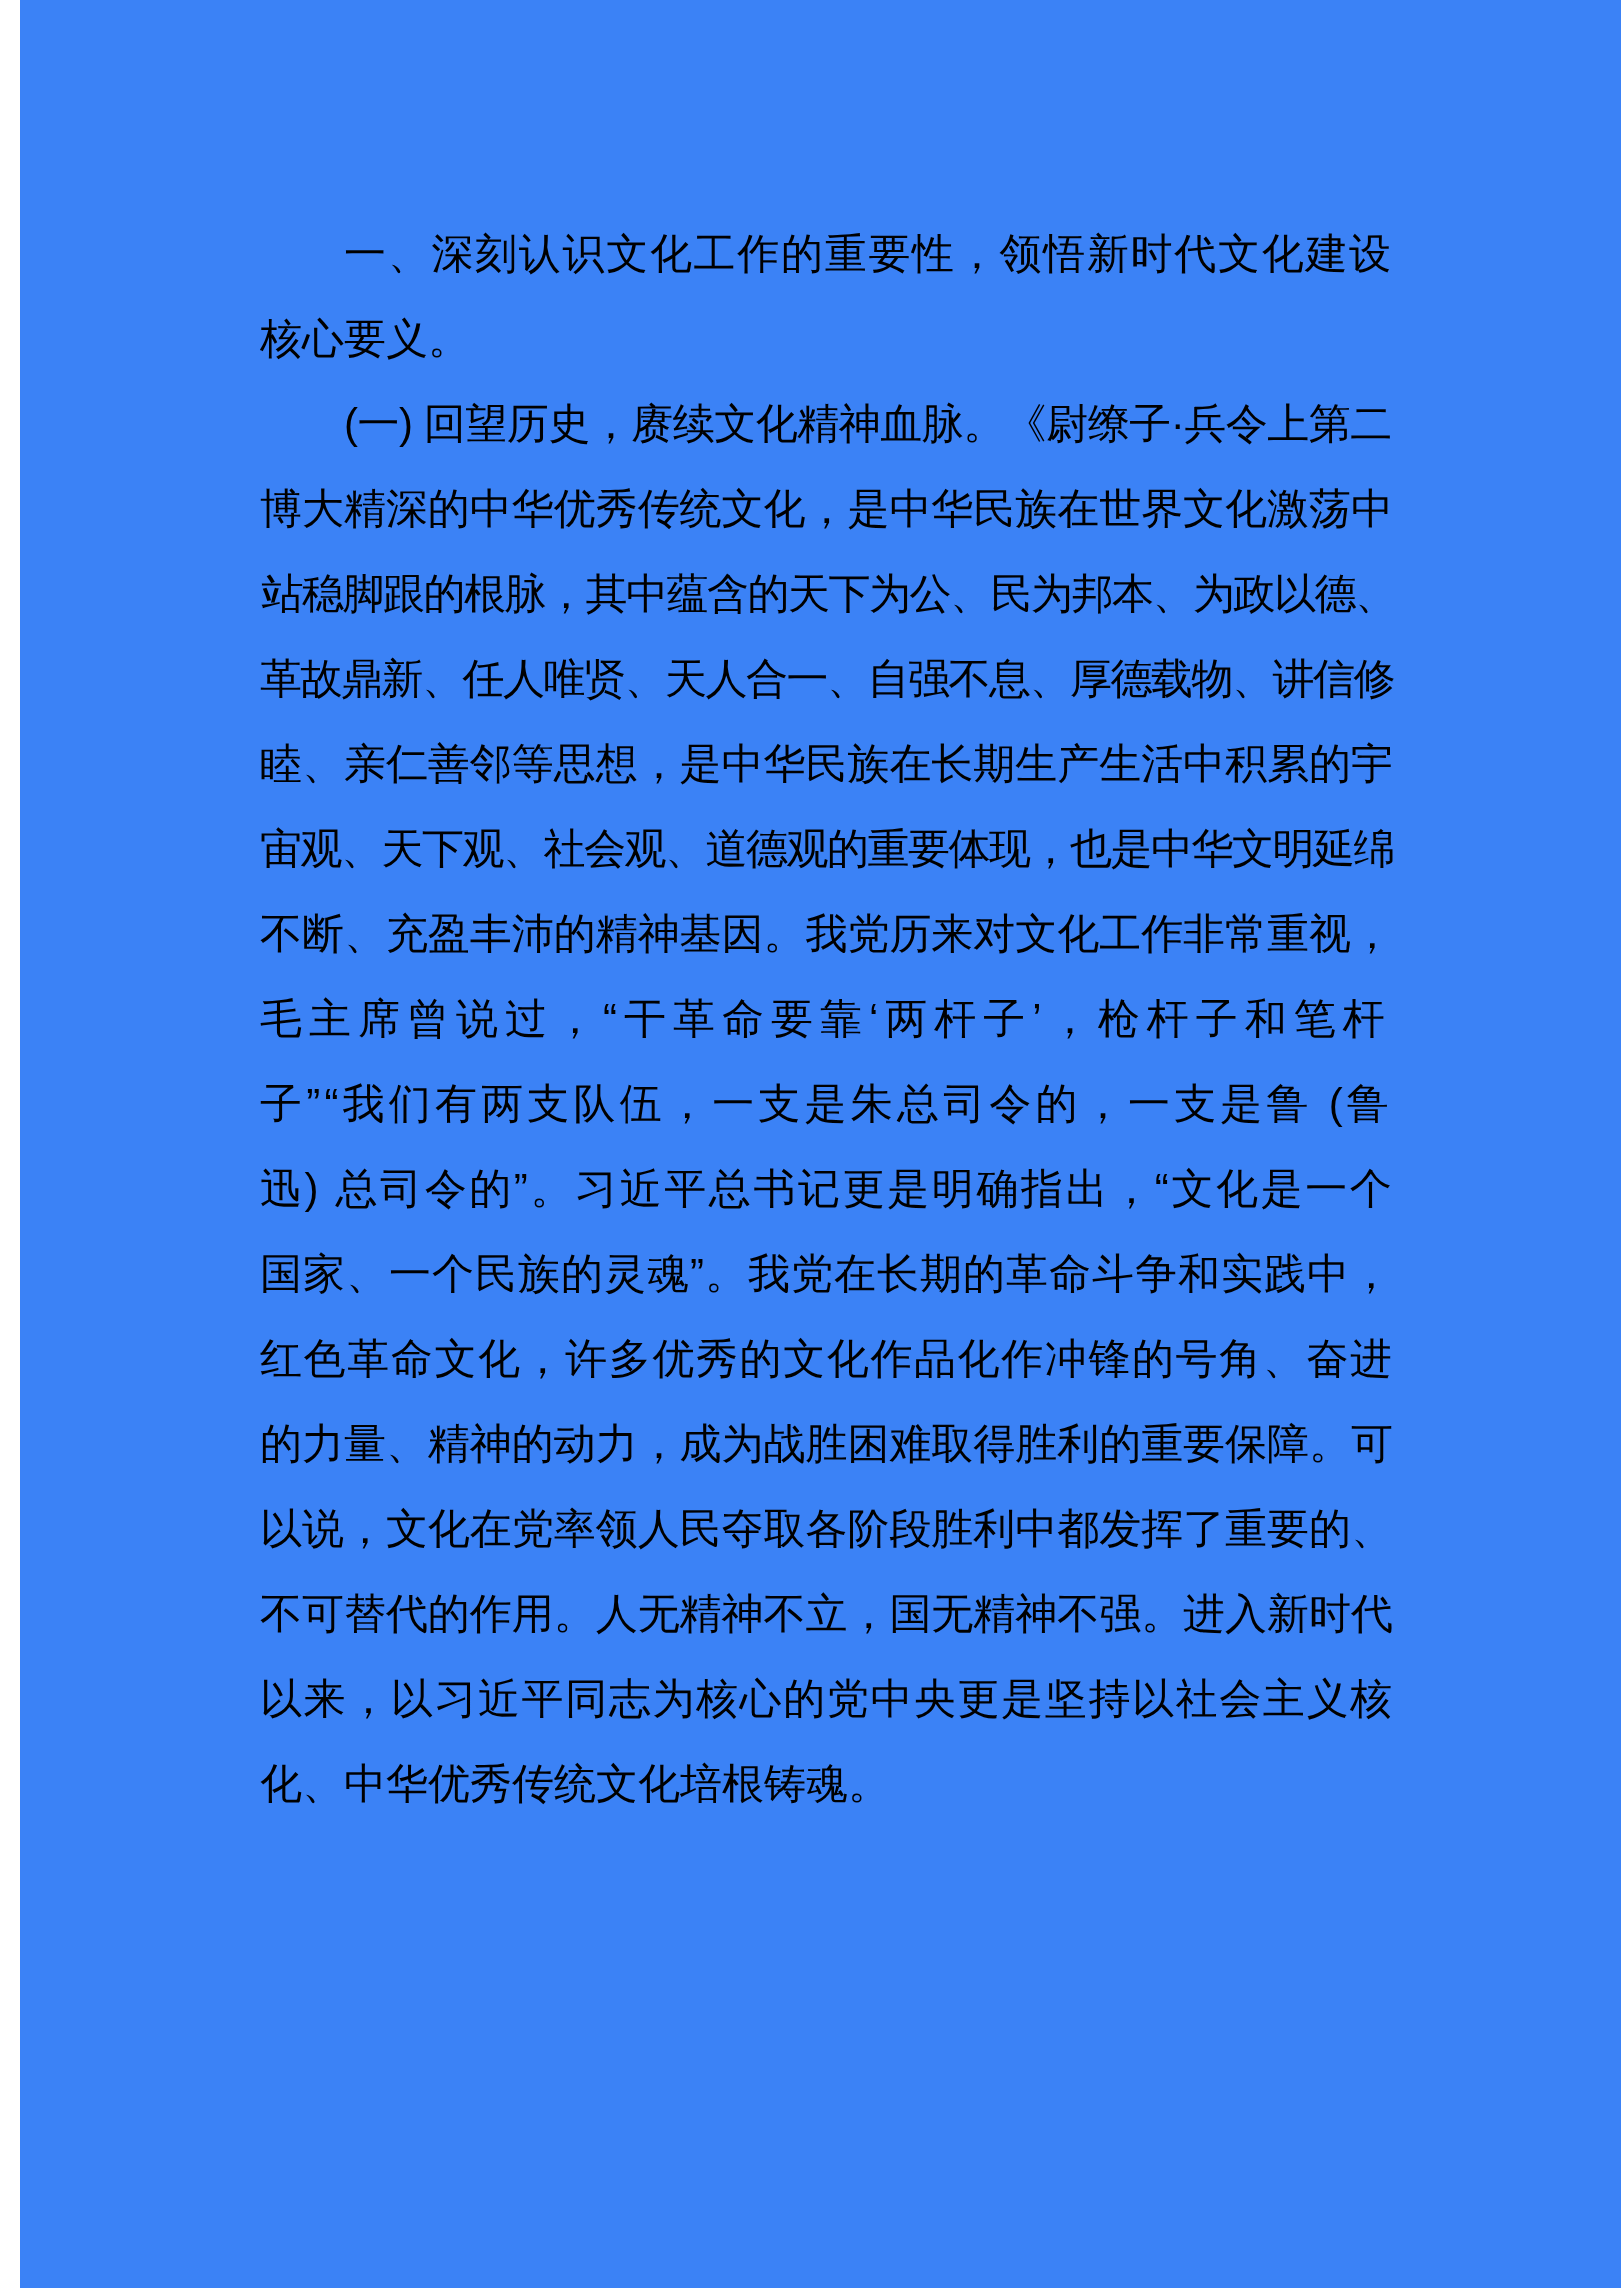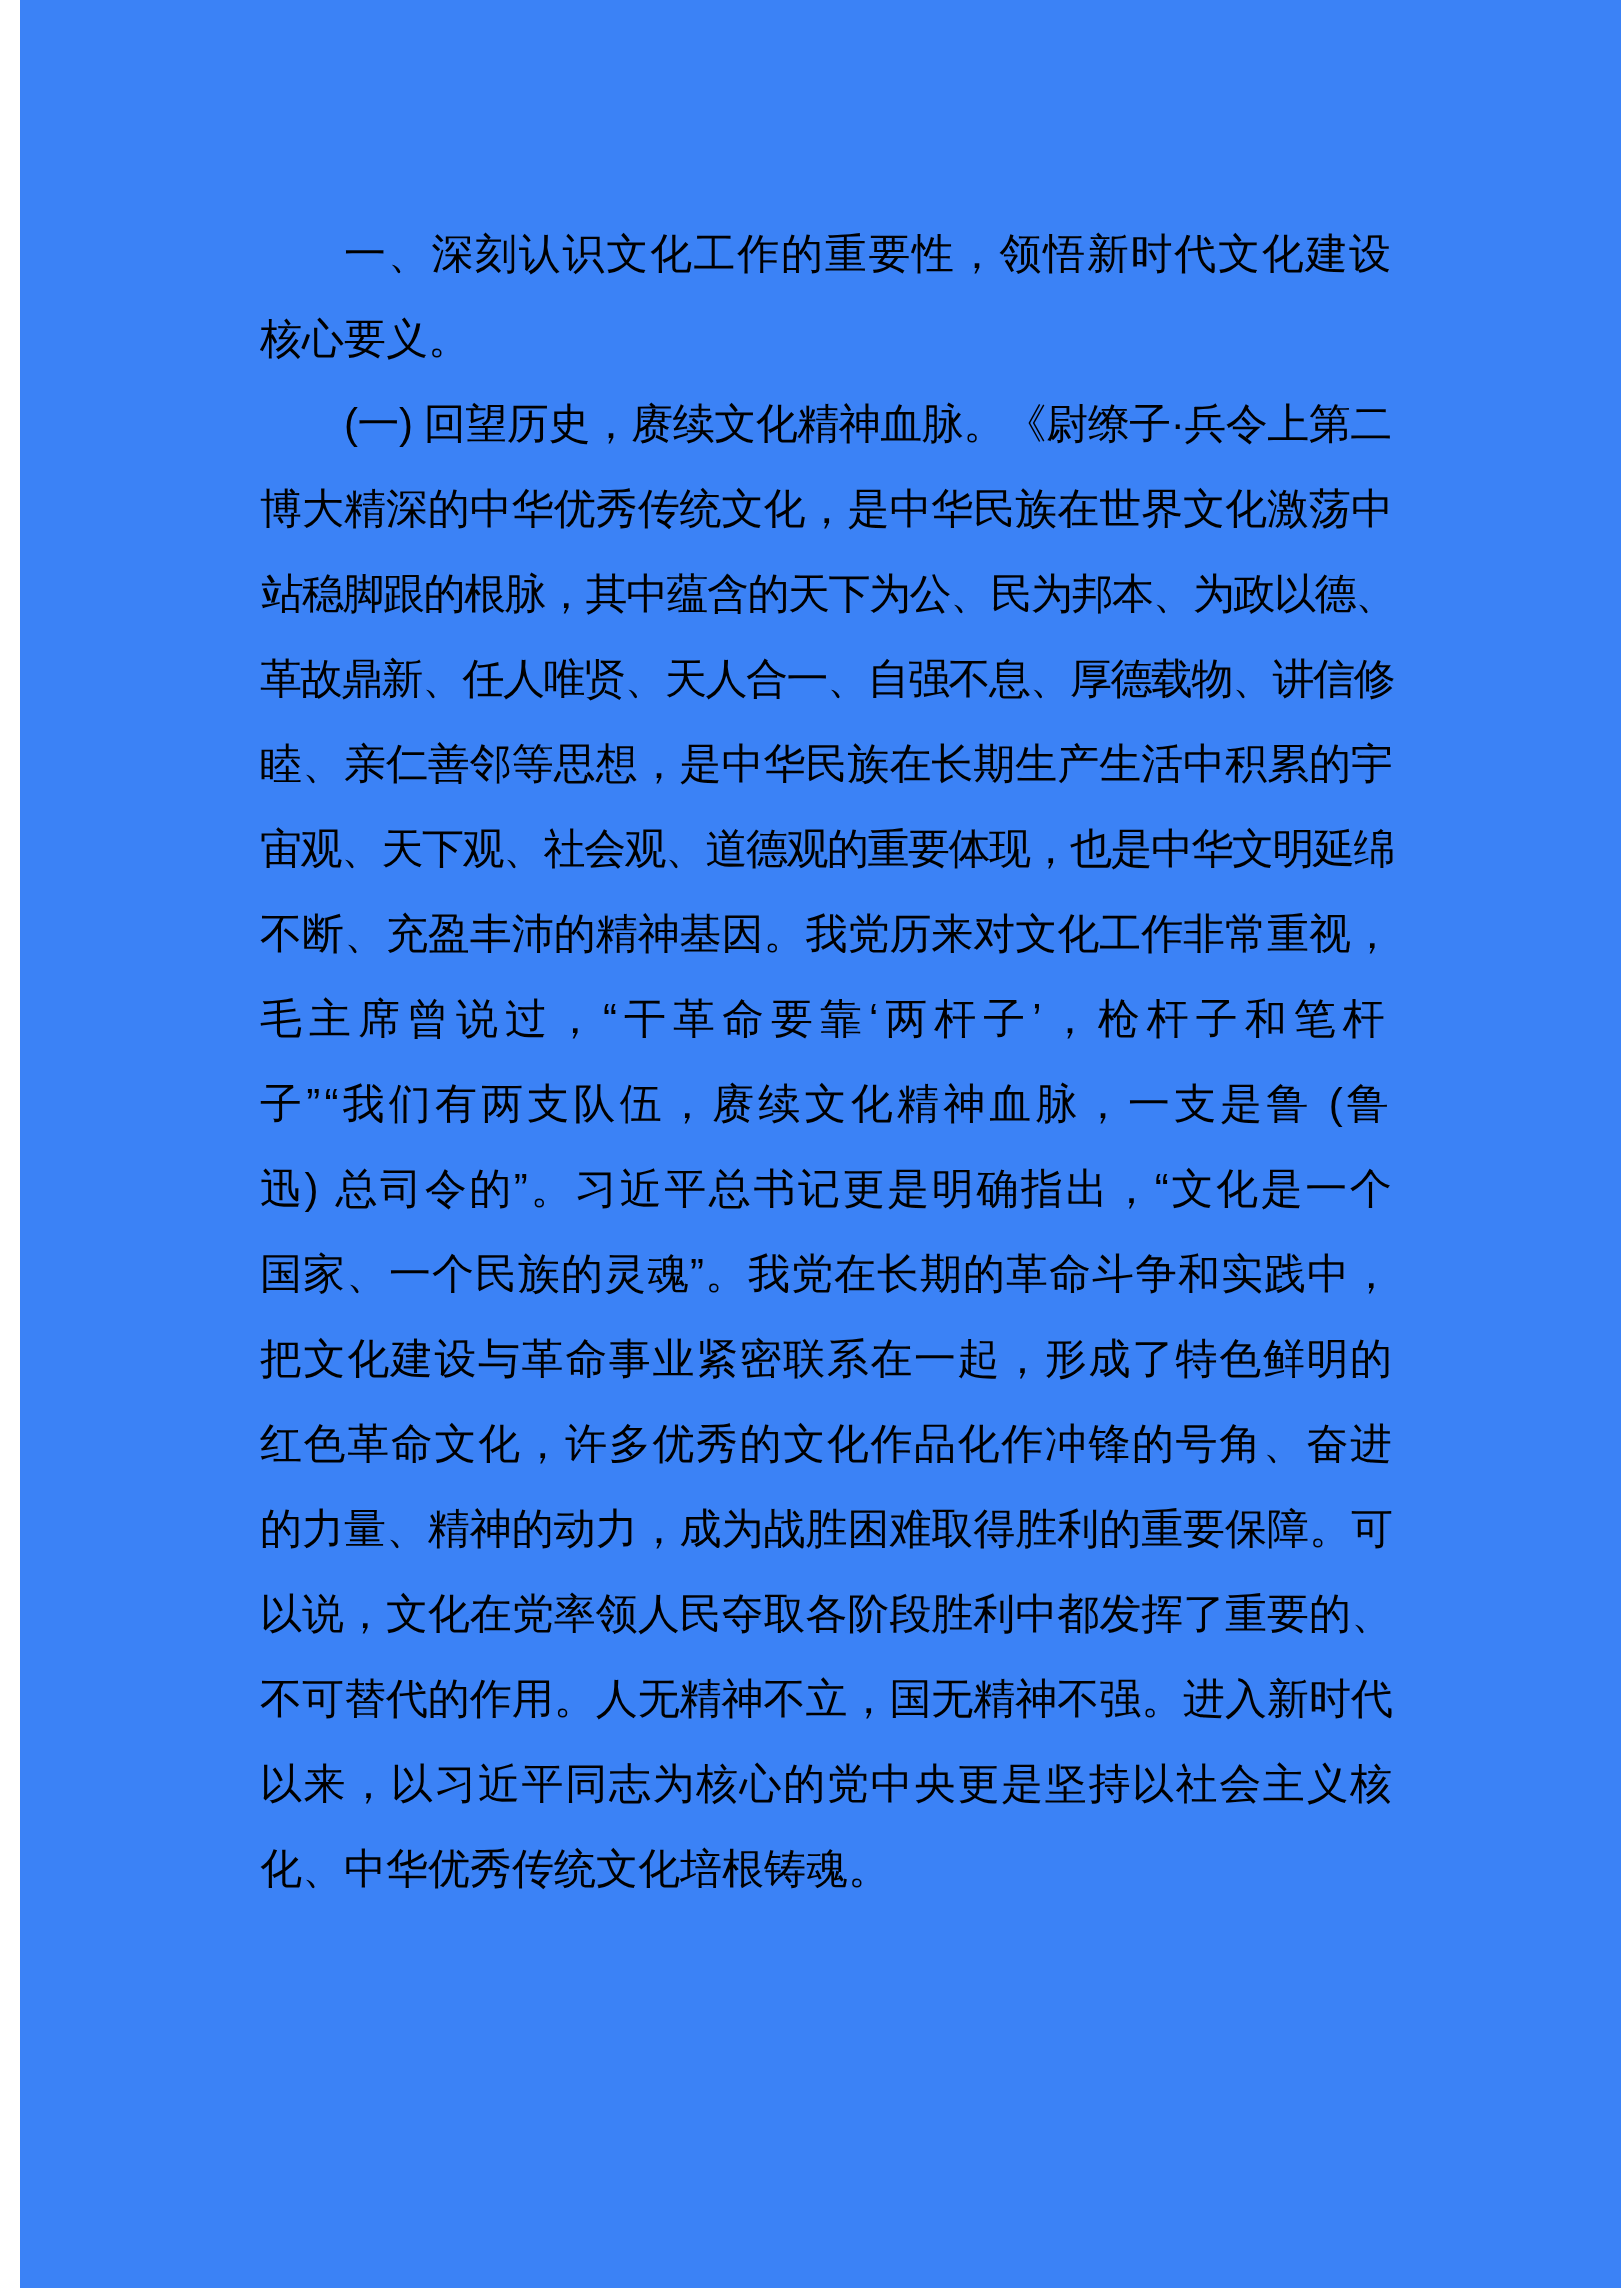--- a/index.html
+++ b/index.html
@@ -44,24 +44,23 @@
       <div class="line indent just" style="letter-spacing: 1.7px;"><span><span>一、深刻认识文化工作的重要性，领悟新时代文化建设</span></span></div>
       <div class="line"><span><span>核心要义。</span></span></div>
       <div class="line indent just" style="letter-spacing: -0.5px;"><span><b>(一) 回望历史，赓续文化精神血脉。</b><span>《尉缭子·兵令上第二</span></span></div>
       <div class="line just" style="letter-spacing: -0.04px;"><span><span>博大精深的中华优秀传统文化，是中华民族在世界文化激荡中</span></span></div>
       <div class="line just" style="letter-spacing: -1.5px; text-align: center;"><span><span>站稳脚跟的根脉，其中蕴含的天下为公、民为邦本、为政以德、</span></span></div>
       <div class="line just" style="letter-spacing: -1.5px;"><span><span>革故鼎新、任人唯贤、天人合一、自强不息、厚德载物、讲信修</span></span></div>
       <div class="line just" style="letter-spacing: -0.04px;"><span><span>睦、亲仁善邻等思想，是中华民族在长期生产生活中积累的宇</span></span></div>
       <div class="line just" style="letter-spacing: -1.5px;"><span><span>宙观、天下观、社会观、道德观的重要体现，也是中华文明延绵</span></span></div>
       <div class="line just" style="letter-spacing: -0.04px;"><span><span>不断、充盈丰沛的精神基因。我党历来对文化工作非常重视，</span></span></div>
       <div class="line just" style="letter-spacing: 7px;"><span><span>毛主席曾说过，“干革命要靠‘两杆子’，枪杆子和笔杆</span></span></div>
-      <div class="line just" style="letter-spacing: 4.2px;"><span><span>子”“我们有两支队伍，赓续文化精神血脉，一支是鲁 (鲁</span></span></div>
+      <div class="line just" style="letter-spacing: 4.2px;"><span><span>子”“我们有两支队伍，一支是朱总司令的，一支是鲁 (鲁</span></span></div>
       <div class="line just" style="letter-spacing: 2.6px;"><span><span>迅) 总司令的”。习近平总书记更是明确指出，“文化是一个</span></span></div>
       <div class="line just" style="letter-spacing: 1px;"><span><span>国家、一个民族的灵魂”。我党在长期的革命斗争和实践中，</span></span></div>
-      <div class="line just" style="letter-spacing: 1.6px;"><span><span>把文化建设与革命事业紧密联系在一起，形成了特色鲜明的</span></span></div>
       <div class="line just" style="letter-spacing: 1.6px;"><span><span>红色革命文化，许多优秀的文化作品化作冲锋的号角、奋进</span></span></div>
       <div class="line just" style="letter-spacing: -0.04px;"><span><span>的力量、精神的动力，成为战胜困难取得胜利的重要保障。可</span></span></div>
       <div class="line just" style="letter-spacing: -0.04px;"><span><span>以说，文化在党率领人民夺取各阶段胜利中都发挥了重要的、</span></span></div>
       <div class="line just" style="letter-spacing: -0.04px;"><span><span>不可替代的作用。人无精神不立，国无精神不强。进入新时代</span></span></div>
       <div class="line just" style="letter-spacing: 1.6px;"><span><span>以来，以习近平同志为核心的党中央更是坚持以社会主义核</span></span></div>
       <div class="line"><span><span>化、中华优秀传统文化培根铸魂。</span></span></div>
     </div>
 </div>
 
 

